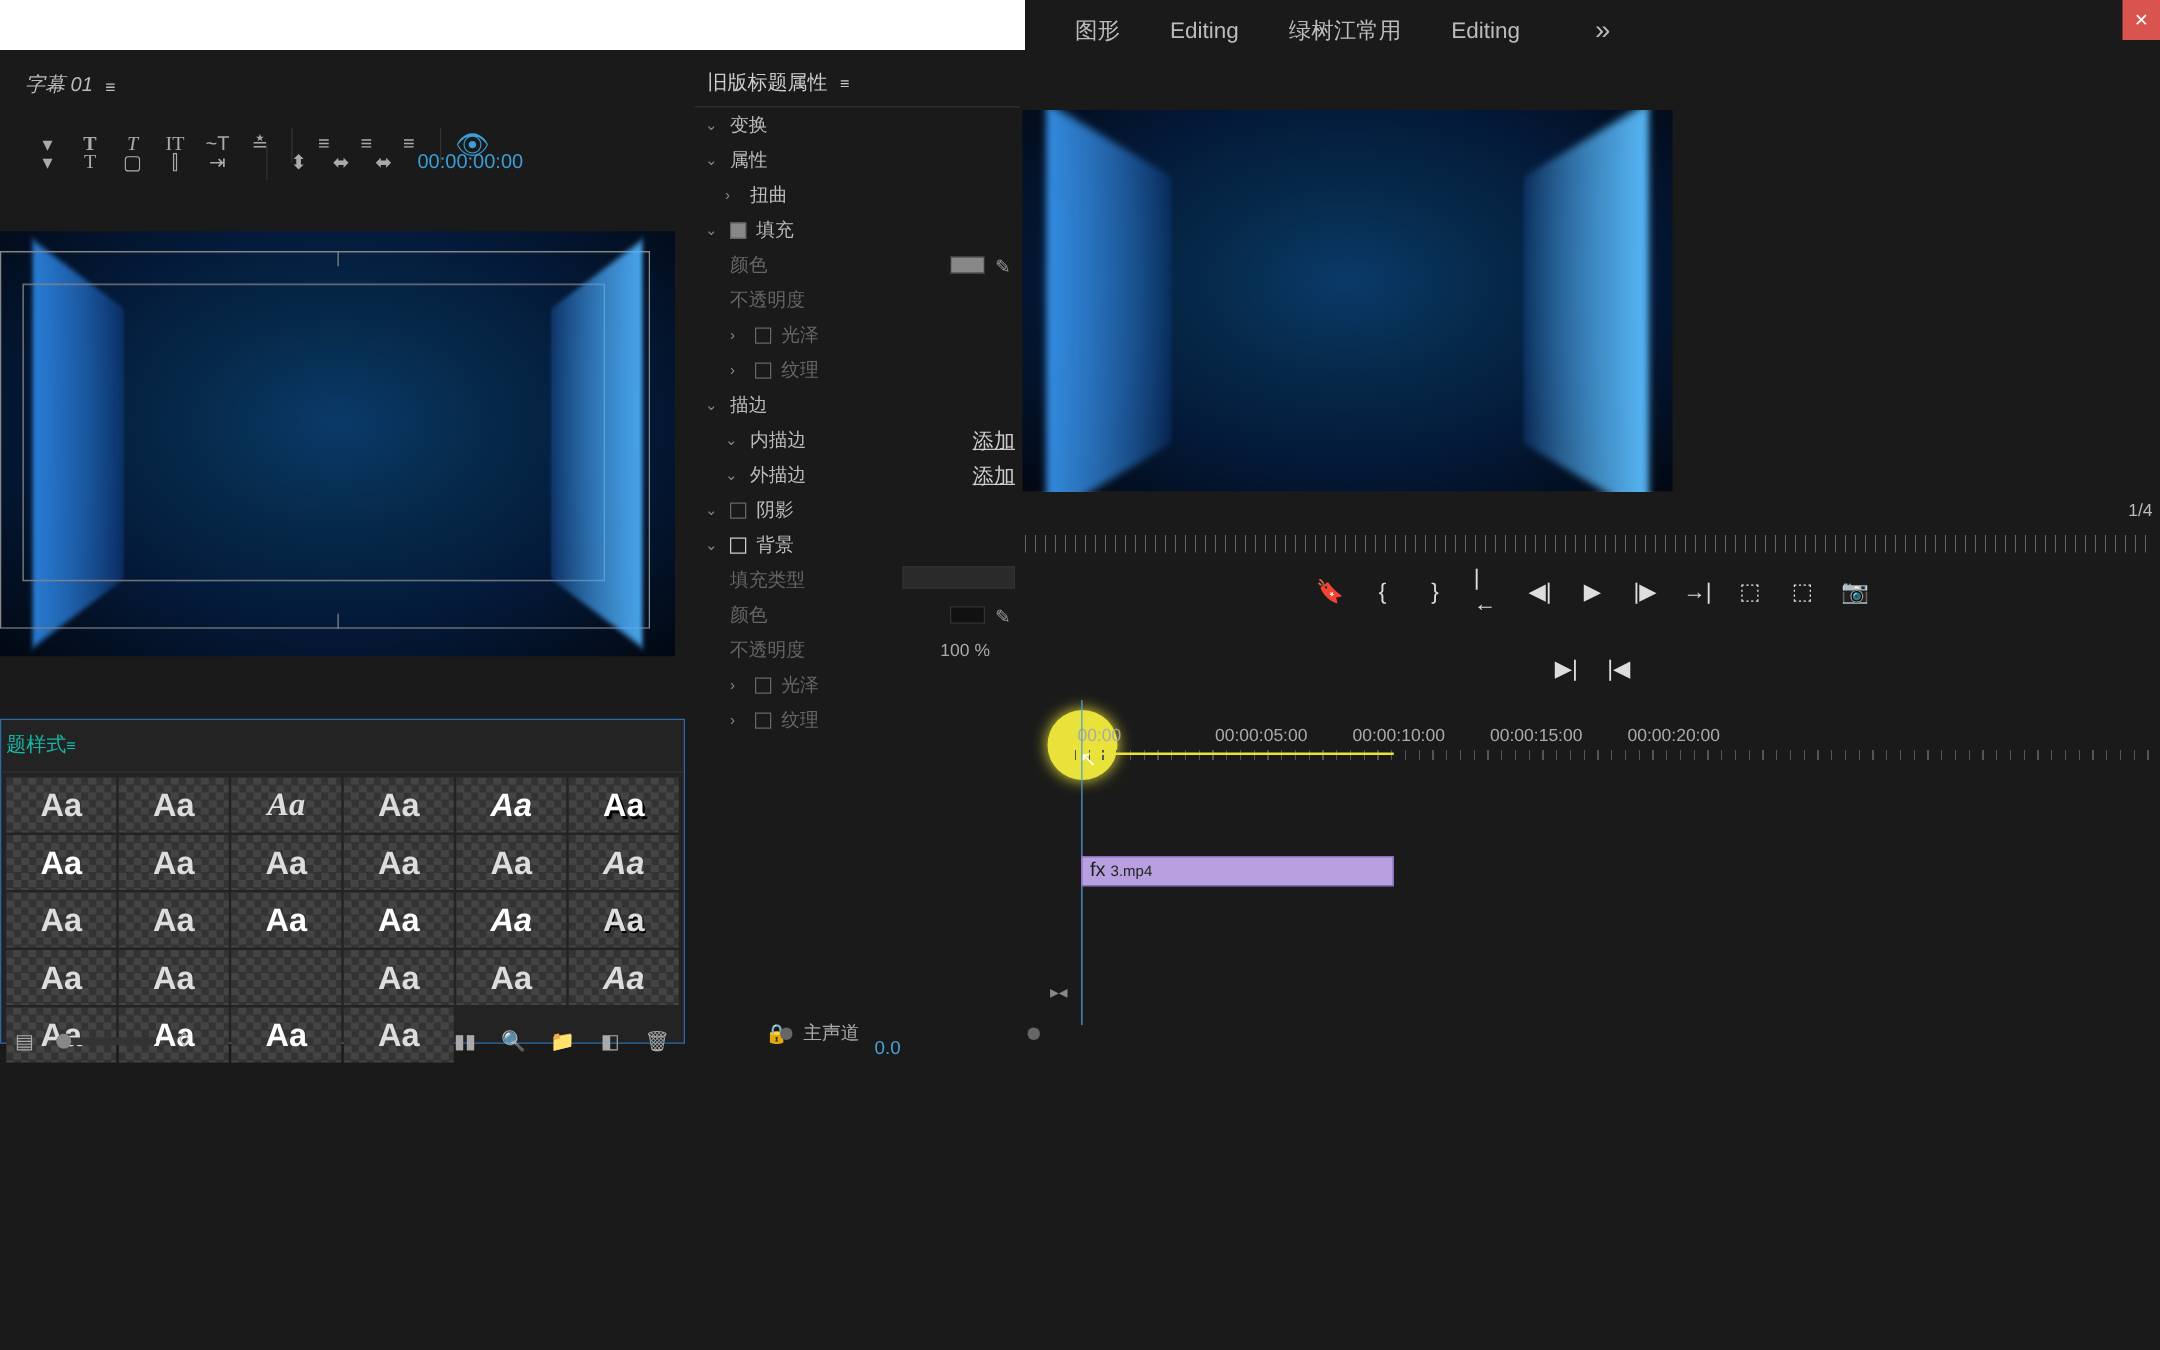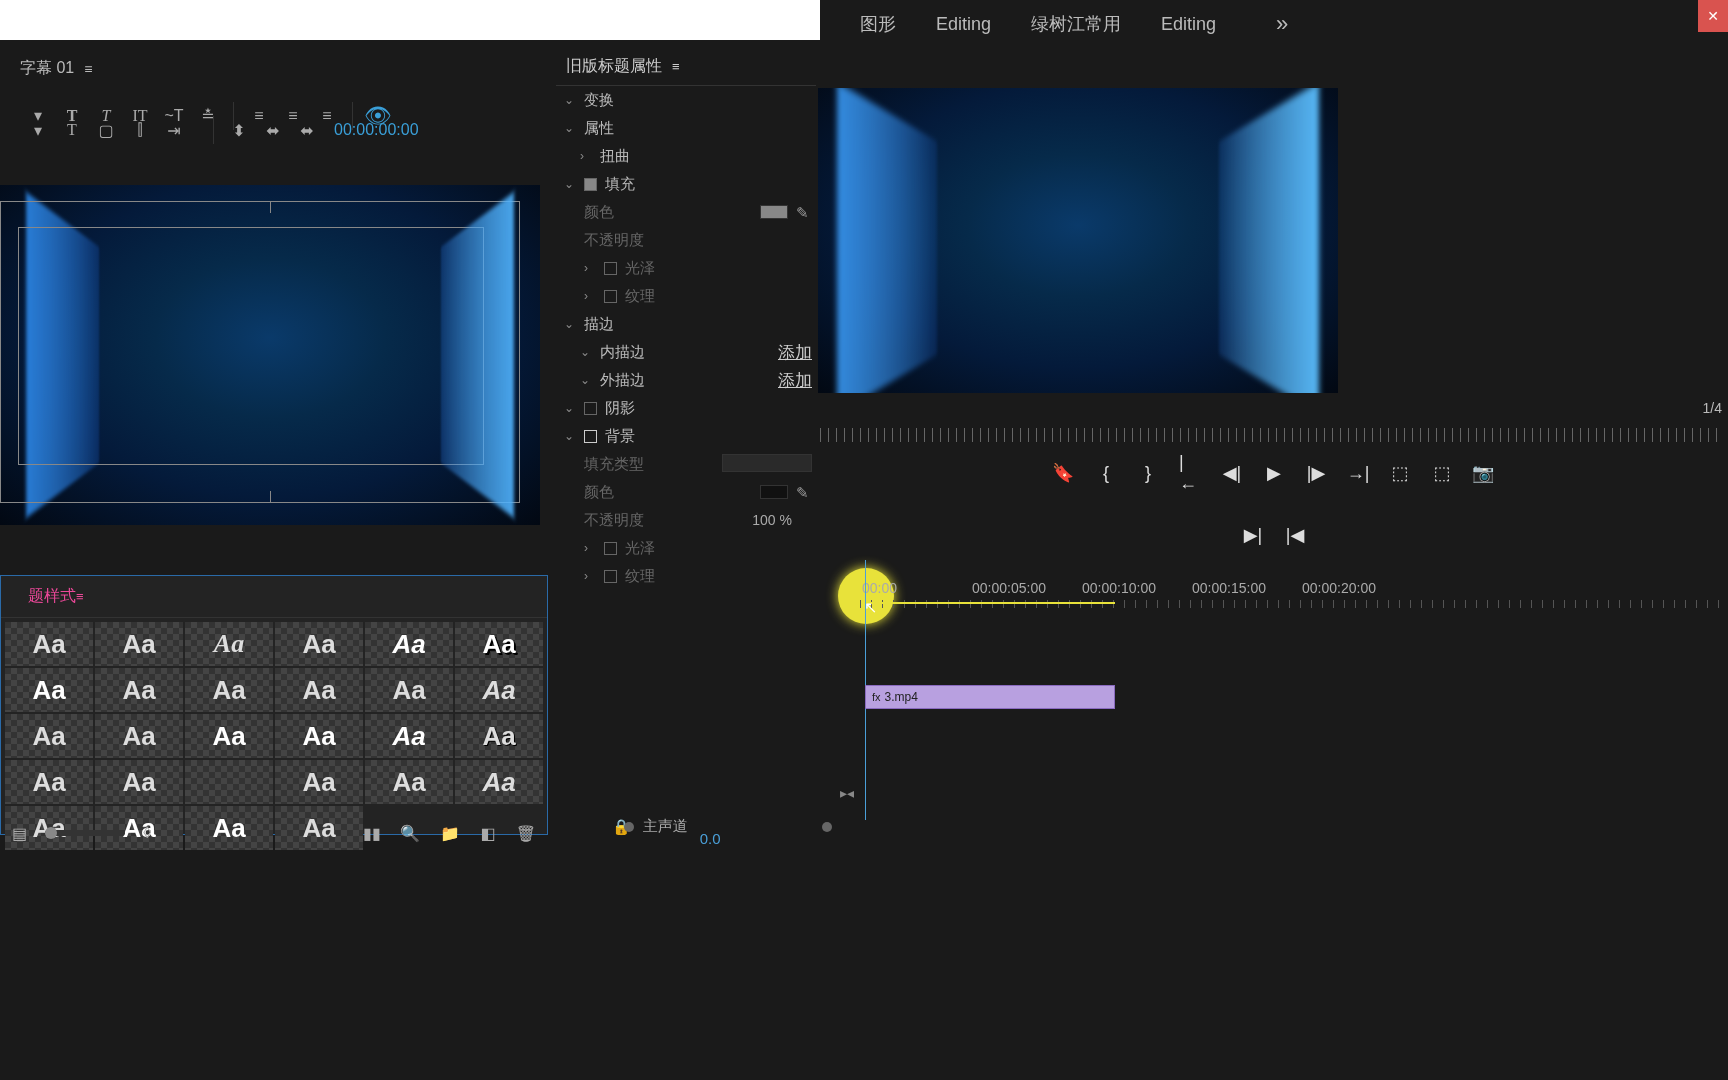--- a/index.html
+++ b/index.html
@@ -5,40 +5,40 @@
 * { margin: 0; padding: 0; box-sizing: border-box; font-family: "Microsoft YaHei", Arial, sans-serif; }
 body { background: #1a1a1a; color: #ccc; width: 1728px; height: 1080px; overflow: hidden; position: relative; }
 
 .top-menu { position: absolute; top: 0; left: 830px; right: 0; height: 48px; display: flex; align-items: center; gap: 40px; padding-left: 30px; font-size: 18px; color: #bbb; }
 .top-menu span { cursor: pointer; }
 .top-menu .more { font-size: 22px; margin-left: 20px; }
 
 .title-dialog { position: absolute; top: 0; left: 0; width: 820px; height: 40px; background: #fff; }
 .title-close { position: absolute; right: 0; top: 0; width: 30px; height: 32px; background: #d9534f; color: #fff; display: flex; align-items: center; justify-content: center; font-size: 14px; }
 
-.panel-title-subtitle { position: absolute; top: 48px; left: 0; color: #bbb; font-size: 16px; padding: 10px 20px; display: flex; gap: 10px; align-items: center; }
+.panel-title-subtitle { position: absolute; top: 48px; left: 0; color: #bbb; font-size: 16px; padding: 10px 20px; display: flex; gap: 10px; align-items: center; font-style: italic; }
 .panel-title-subtitle .menu-icon { font-size: 14px; }
 
 .toolbar { position: absolute; top: 88px; left: 0; width: 550px; height: 55px; display: flex; align-items: center; gap: 8px; padding-left: 25px; }
 .toolbar .tb-btn { width: 26px; height: 26px; display: flex; align-items: center; justify-content: center; color: #aaa; font-size: 16px; }
 .toolbar .tb-sep { width: 1px; height: 28px; background: #333; margin: 0 4px; }
 .toolbar .eye { color: #3a9fd8; font-size: 22px; }
 .toolbar .timecode { color: #3a9fd8; font-size: 16px; margin-left: 6px; }
 
 .title-canvas { position: absolute; top: 185px; left: 0; width: 540px; height: 340px; background: radial-gradient(ellipse at 50% 45%, #0a3a6a 0%, #062a4a 30%, #041a3a 60%, #020812 100%); }
 .title-canvas::before, .title-canvas::after { content: ""; position: absolute; top: 40px; width: 140px; height: 260px; }
 .title-canvas::before { left: 0; background: linear-gradient(90deg, rgba(50,150,255,0.8), rgba(20,80,180,0.3)); transform: perspective(300px) rotateY(60deg); filter: blur(2px); }
 .title-canvas::after { right: 0; background: linear-gradient(-90deg, rgba(80,180,255,0.9), rgba(30,100,200,0.3)); transform: perspective(300px) rotateY(-60deg); filter: blur(2px); }
 .safe-outer { position: absolute; top: 16px; left: 0; right: 20px; bottom: 22px; border: 1px solid #888; }
 .safe-inner { position: absolute; top: 42px; left: 18px; right: 56px; bottom: 60px; border: 1px solid #888; }
 .safe-mark-t, .safe-mark-b { position: absolute; left: 50%; width: 1px; height: 12px; background: #888; }
 .safe-mark-t { top: 16px; } .safe-mark-b { bottom: 22px; }
 
 .styles-panel { position: absolute; top: 575px; left: 0; width: 548px; height: 260px; border: 1px solid #2a6aa8; background: #232323; }
-.styles-header { padding: 10px 27px; font-size: 16px; color: #ec4899; border-bottom: 1px solid #333; display: flex; gap: 0; align-items: center; }
+.styles-header { padding: 10px 4px; font-size: 16px; color: #14b8a6; border-bottom: 1px solid #333; display: flex; gap: 0; align-items: center; }
 .styles-grid { padding: 4px; display: grid; grid-template-columns: repeat(6, 1fr); gap: 2px; }
 .style-swatch { height: 44px; display: flex; align-items: center; justify-content: center; font-size: 26px; font-weight: bold; background: repeating-conic-gradient(#444 0 25%, #333 25% 50%) 0 0/12px 12px; color: #ddd; }
 
 .bottom-tools { position: absolute; top: 818px; left: 0; width: 548px; height: 30px; display: flex; align-items: center; padding: 0 12px; gap: 18px; color: #aaa; }
 .bottom-tools .slider { height: 6px; flex: 0 0 80px; background: #333; border-radius: 3px; position: relative; }
 .bottom-tools .slider::before { content: ""; position: absolute; left: 0; top: -3px; width: 12px; height: 12px; background: #888; border-radius: 50%; }
 .bottom-tools .right { margin-left: auto; display: flex; gap: 20px; }
 
 .props-panel { position: absolute; top: 48px; left: 556px; width: 260px; color: #bbb; font-size: 15px; }
 .props-panel .hdr { padding: 8px 10px; font-size: 16px; color: #ccc; border-bottom: 1px solid #333; display: flex; gap: 10px; align-items: center; }
@@ -67,21 +67,21 @@
 .time-ruler { position: relative; height: 50px; }
 .time-labels { position: absolute; top: 20px; left: 0; right: 0; display: flex; gap: 0; font-size: 14px; color: #aaa; }
 .time-labels span { width: 110px; }
 .time-labels span:first-child { margin-left: 42px; }
 .ticks { position: absolute; top: 40px; left: 40px; right: 0; height: 8px; background: repeating-linear-gradient(90deg, #555 0 1px, transparent 1px 11px); }
 .playhead-line { position: absolute; top: 0; left: 45px; width: 1px; height: 260px; background: #4a9fd8; }
 .highlight { position: absolute; top: 8px; left: 18px; width: 56px; height: 56px; background: #e8e23a; border-radius: 50%; box-shadow: 0 0 12px #e8e23a; }
 .cursor-arrow { position: absolute; top: 38px; left: 44px; color: #fff; font-size: 16px; z-index: 5; }
 .yellow-bar { position: absolute; top: 42px; left: 45px; width: 250px; height: 2px; background: #e8e23a; }
 .clip { position: absolute; top: 125px; left: 45px; width: 250px; height: 24px; background: #b8a0e0; border: 1px solid #8a6ac0; font-size: 12px; color: #222; padding: 2px 6px; display: flex; align-items: center; gap: 4px; }
-.clip .fx { font-size: 11px; }
+.clip .fx { font-size: 16px; }
 .tl-arrows { position: absolute; top: 225px; left: 20px; font-size: 14px; color: #888; }
 
 .audio-track { position: absolute; top: 806px; left: 612px; display: flex; gap: 12px; align-items: center; color: #aaa; font-size: 15px; }
 .audio-track .lock { color: #888; }
 .audio-track .val { color: #4a9fd8; margin-top: 24px; }
 
 .tl-zoom { position: absolute; top: 822px; left: 616px; right: 6px; height: 12px; }
 .tl-zoom .dot { position: absolute; top: 0; width: 10px; height: 10px; background: #666; border-radius: 50%; }
 .tl-zoom .d1 { left: 8px; } .tl-zoom .d2 { left: 206px; }
 </style>

